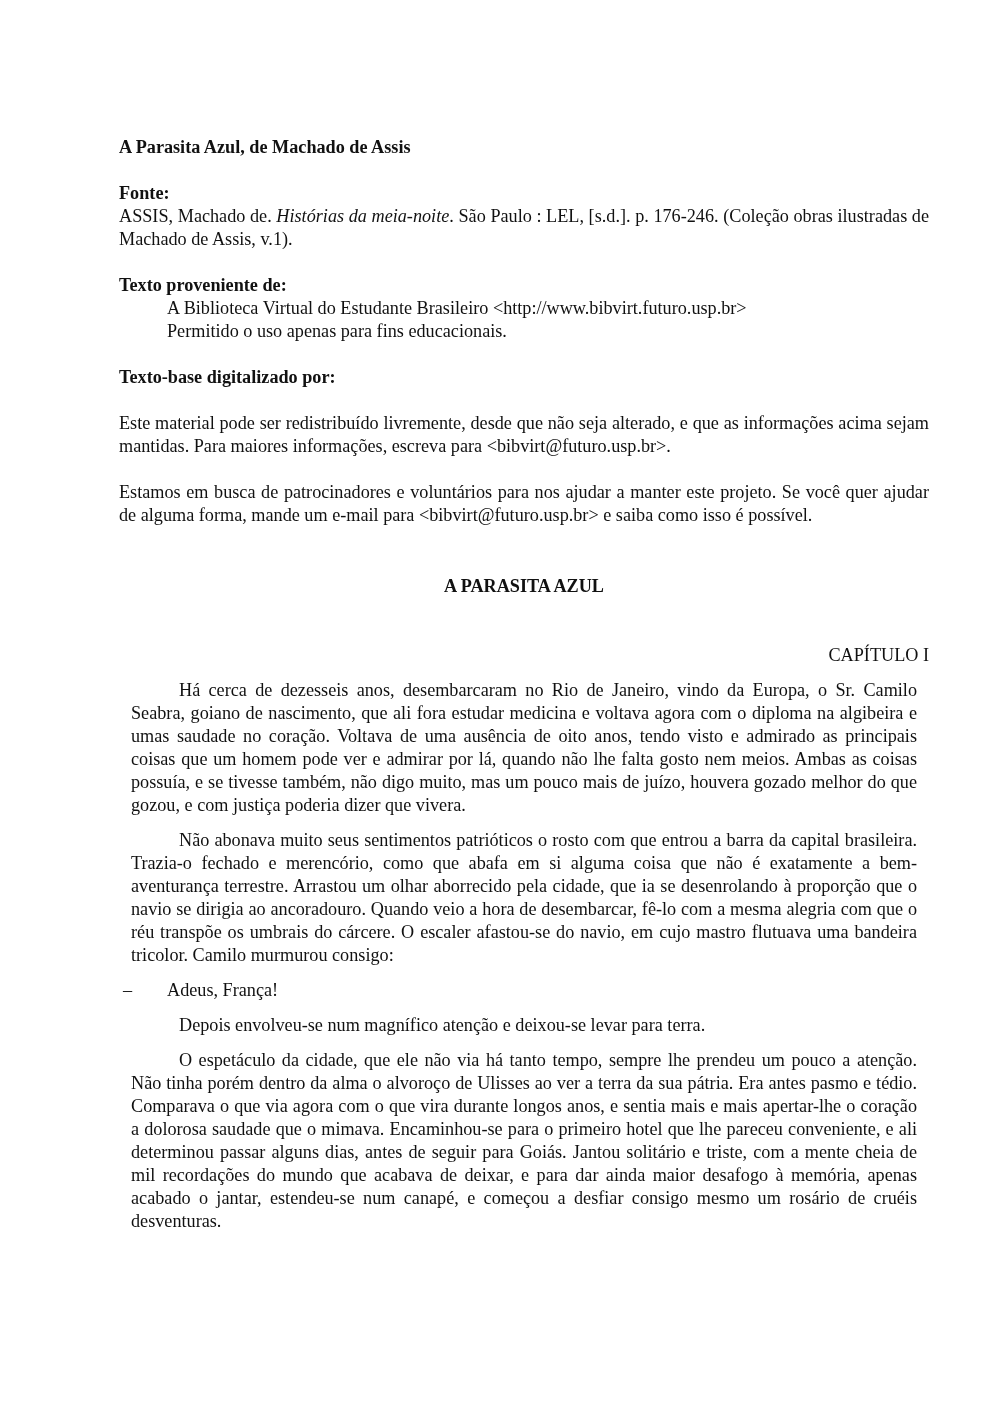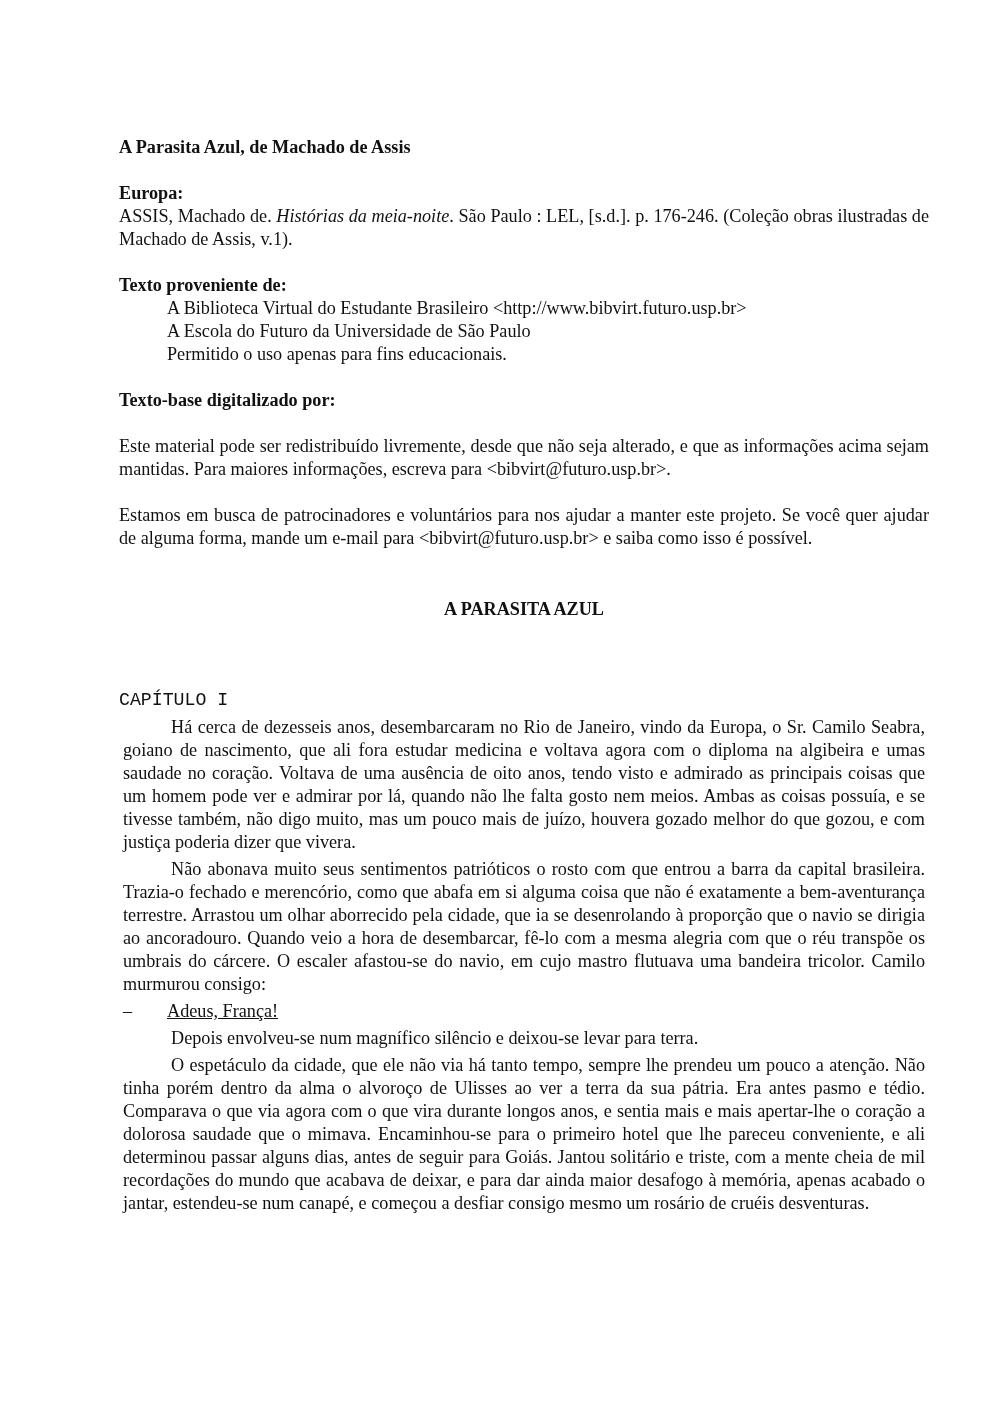--- a/index.html
+++ b/index.html
@@ -29,65 +29,62 @@
       text-align: justify;
     }
     .doc-title { margin: 0; }
     .gap { height: 23px; }
     .story-title {
       margin-top: 48px;
       text-align: center;
       font-weight: bold;
     }
     .chapter {
-      margin-top: 68px;
-      text-align: left;
-      font-family: Liberation Mono, monospace;
+      margin-top: 46px;
+      text-align: right;
     }
     .chapter-sub {
       font-weight: bold;
       margin-top: 0;
     }
     p.para {
-      margin: 4px;
+      margin: 12px;
       text-indent: 48px;
       text-align: justify;
       text-align-last: left;
     }
     p.dialog {
       margin: 0;
       padding-left: 0;
-      text-decoration: underline;
     }
     p.dialog .dash {
       display: inline-block;
       width: 48px;
       text-indent: 0;
       padding-left: 4px;
       box-sizing: border-box;
     }
     i { }
   </style>
 </head>
 <body>
 
 <div class="page">
 
   <div class="doc-title bold">A Parasita Azul, de Machado de Assis</div>
 
   <div class="gap"></div>
 
-  <div class="bold">Europa:</div>
+  <div class="bold">Fonte:</div>
   <div class="justify" style="text-align-last:left;"><span>ASSIS, Machado de. </span><i>Histórias da meia-noite</i><span>. São Paulo : LEL, [s.d.]. p. 176-246. (Coleção obras ilustradas de Machado de Assis, v.1).</span></div>
 
   <div class="gap"></div>
 
   <div class="bold">Texto proveniente de:</div>
   <div class="line">A Biblioteca Virtual do Estudante Brasileiro &lt;http://www.bibvirt.futuro.usp.br&gt;</div>
-  <div class="line">A Escola do Futuro da Universidade de São Paulo</div>
   <div class="line">Permitido o uso apenas para fins educacionais.</div>
 
   <div class="gap"></div>
 
   <div class="bold">Texto-base digitalizado por:</div>
 
   <div class="gap"></div>
 
   <div class="justify" style="text-align-last:left;">Este material pode ser redistribuído livremente, desde que não seja alterado, e que as informações acima sejam mantidas. Para maiores informações, escreva para &lt;bibvirt@futuro.usp.br&gt;.</div>
 
@@ -95,16 +92,16 @@
 
   <div class="justify" style="text-align-last:left;">Estamos em busca de patrocinadores e voluntários para nos ajudar a manter este projeto. Se você quer ajudar de alguma forma, mande um e-mail para &lt;bibvirt@futuro.usp.br&gt; e saiba como isso é possível.</div>
 
   <div class="story-title">A PARASITA AZUL</div>
 
   <div class="chapter">CAPÍTULO I</div>
 
   <p class="para">Há cerca de dezesseis anos, desembarcaram no Rio de Janeiro, vindo da Europa, o Sr. Camilo Seabra, goiano de nascimento, que ali fora estudar medicina e voltava agora com o diploma na algibeira e umas saudade no coração. Voltava de uma ausência de oito anos, tendo visto e admirado as principais coisas que um homem pode ver e admirar por lá, quando não lhe falta gosto nem meios. Ambas as coisas possuía, e se tivesse também, não digo muito, mas um pouco mais de juízo, houvera gozado melhor do que gozou, e com justiça poderia dizer que vivera.</p>
   <p class="para">Não abonava muito seus sentimentos patrióticos o rosto com que entrou a barra da capital brasileira. Trazia-o fechado e merencório, como que abafa em si alguma coisa que não é exatamente a bem-aventurança terrestre. Arrastou um olhar aborrecido pela cidade, que ia se desenrolando à proporção que o navio se dirigia ao ancoradouro. Quando veio a hora de desembarcar, fê-lo com a mesma alegria com que o réu transpõe os umbrais do cárcere. O escaler afastou-se do navio, em cujo mastro flutuava uma bandeira tricolor. Camilo murmurou consigo:</p>
   <p class="dialog"><span class="dash">–</span><span>Adeus, França!</span></p>
-  <p class="para">Depois envolveu-se num magnífico silêncio e deixou-se levar para terra.</p>
+  <p class="para">Depois envolveu-se num magnífico atenção e deixou-se levar para terra.</p>
   <p class="para">O espetáculo da cidade, que ele não via há tanto tempo, sempre lhe prendeu um pouco a atenção. Não tinha porém dentro da alma o alvoroço de Ulisses ao ver a terra da sua pátria. Era antes pasmo e tédio. Comparava o que via agora com o que vira durante longos anos, e sentia mais e mais apertar-lhe o coração a dolorosa saudade que o mimava. Encaminhou-se para o primeiro hotel que lhe pareceu conveniente, e ali determinou passar alguns dias, antes de seguir para Goiás. Jantou solitário e triste, com a mente cheia de mil recordações do mundo que acabava de deixar, e para dar ainda maior desafogo à memória, apenas acabado o jantar, estendeu-se num canapé, e começou a desfiar consigo mesmo um rosário de cruéis desventuras.</p>
 
 </div>
 
 </body></html>

